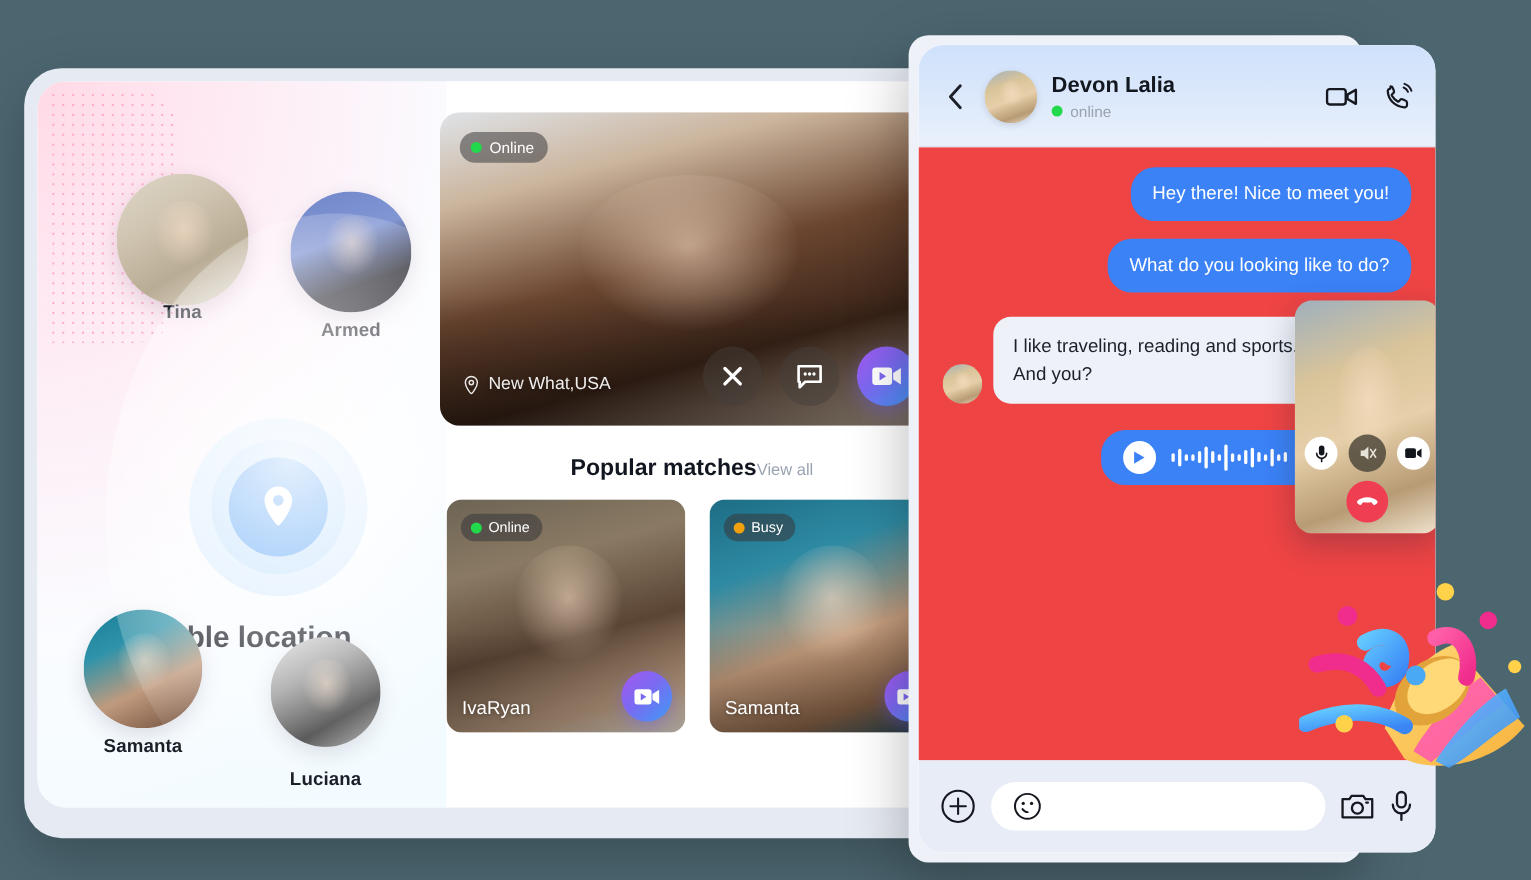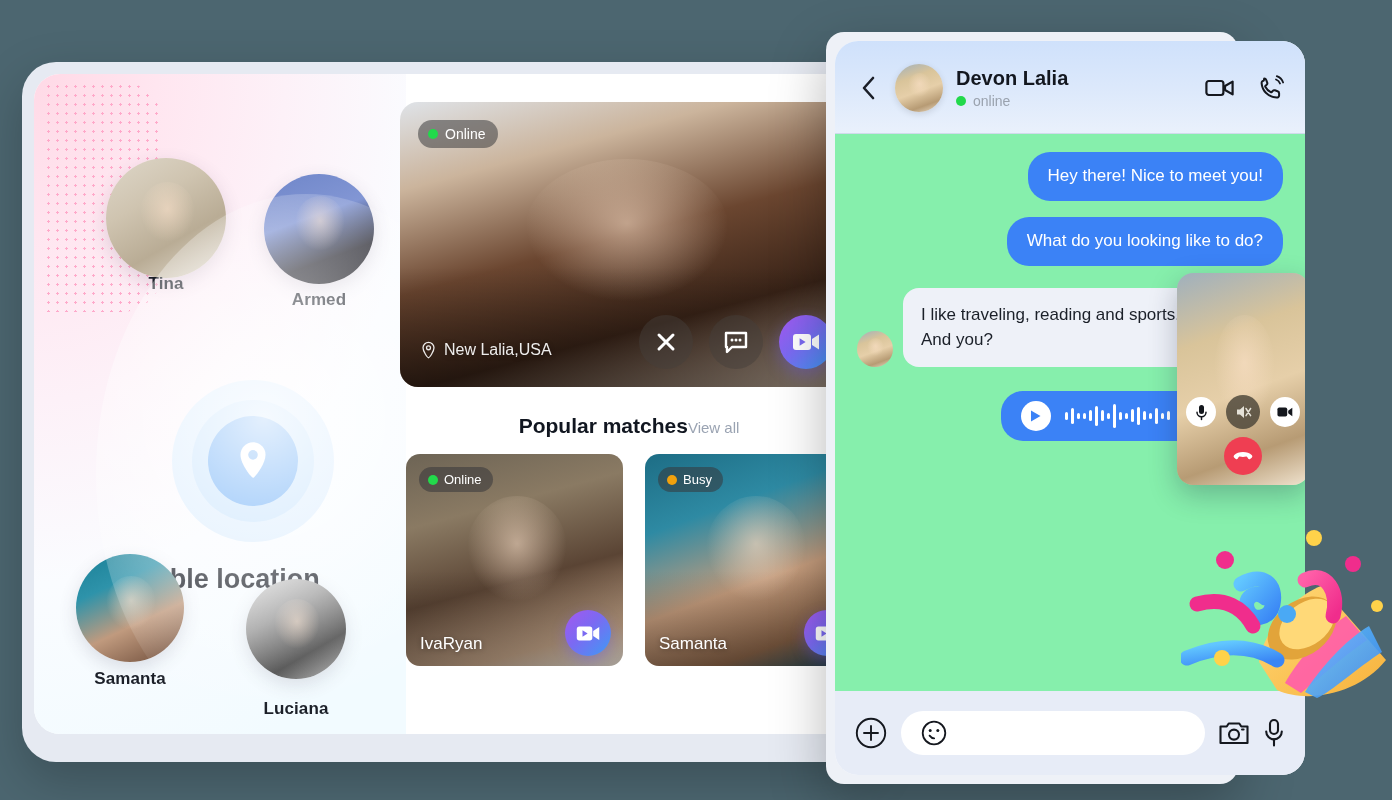--- a/index.html
+++ b/index.html
@@ -267,21 +267,21 @@
   .back-arrow { cursor: pointer; padding: 4px 6px; display:flex; }
   .hdr-avatar { width: 48px; height: 48px; border-radius: 50%; overflow: hidden; box-shadow: 0 2px 7px rgba(0,0,0,.12); }
   .hdr-texts { flex: 1; }
   .hdr-name { font-size: 20px; font-weight: bold; color: #13171f; line-height: 1.2; }
   .hdr-status { display: flex; align-items: center; gap: 7px; font-size: 14px; color: #9aa2ae; margin-top: 3px; }
   .hdr-icons { display: flex; align-items: center; gap: 22px; }
   .hdr-icons > div { cursor: pointer; display: flex; }
 
   .chat-body {
     flex: 1 1 auto;
-    background: #86efac;
+    background: #ef4444;
     position: relative;
     padding: 18px 22px 10px 22px;
     overflow: hidden;
   }
 
   .msg-row { display: flex; margin-bottom: 16px; align-items: flex-end; gap: 10px; }
   .msg-row.right { justify-content: flex-end; }
   .bubble-out {
     background: #3b82f6;
     color: #fff;
@@ -429,21 +429,21 @@
         </div>
 
 
         <div class="hero-loc">
           <span style="display:flex;">
             <svg width="17" height="18" viewBox="0 0 20 22" fill="none" aria-hidden="true">
               <path d="M10 1.6c-3.7 0-6.7 3-6.7 6.7 0 4.8 5.7 12.2 6.7 12.2s6.7-7.4 6.7-12.2c0-3.7-3-6.7-6.7-6.7z" stroke="rgba(255,255,255,.9)" stroke-width="1.6"></path>
               <circle cx="10" cy="8.3" r="2.4" stroke="rgba(255,255,255,.9)" stroke-width="1.6"></circle>
             </svg>
           </span>
-          <span>New Lalia,USA</span>
+          <span>New What,USA</span>
         </div>
 
         <div class="hero-actions">
           <div class="act-btn">
             <svg width="24" height="24" viewBox="0 0 24 24" aria-hidden="true">
               <path d="M5 5 L19 19 M19 5 L5 19" stroke="#fff" stroke-width="3" stroke-linecap="round"></path>
             </svg>
           </div>
           <div class="act-btn">
             <svg width="26" height="24" viewBox="0 0 26 24" aria-hidden="true">

